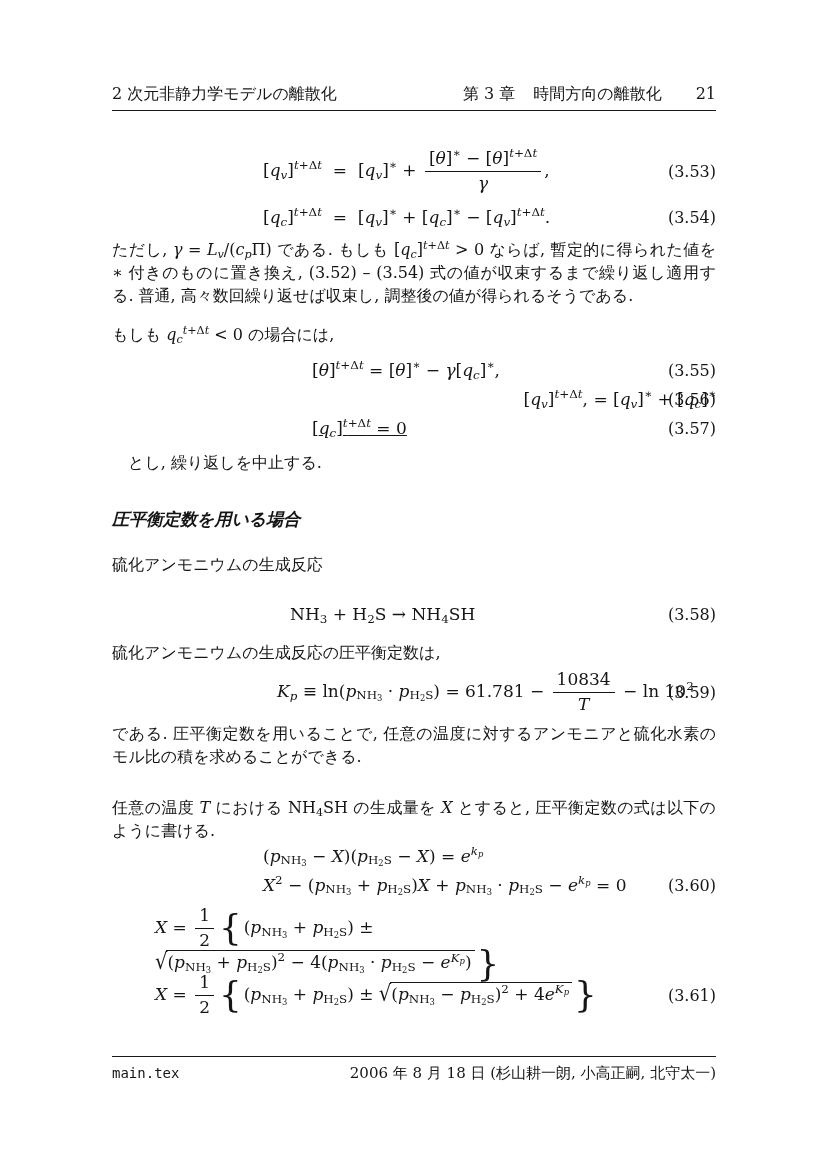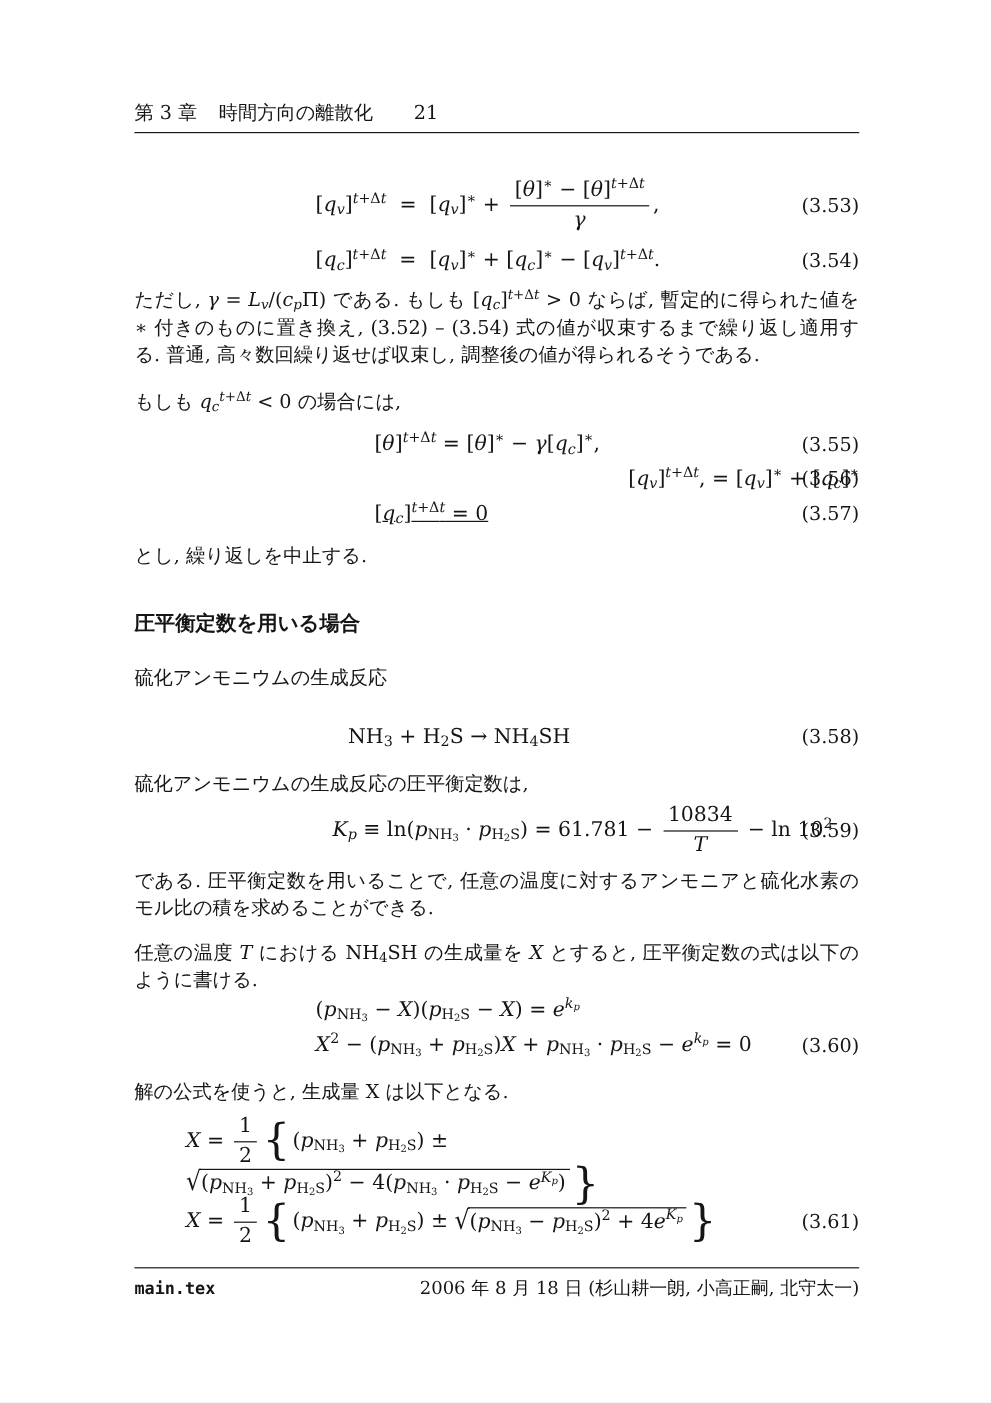--- a/index.html
+++ b/index.html
@@ -27,32 +27,32 @@
   .pheader .h-num{margin-left:34px;}
 
   
   .pfooter{
     position:absolute;left:112px;top:1056px;width:604px;
     border-top:1.2px solid #1a1a1a;
     padding-top:7px;
     display:flex;justify-content:space-between;align-items:baseline;
     font-size:15px;
   }
-  .pfooter .f-file{font-family:"DejaVu Sans Mono","Liberation Mono",monospace;font-size:14px;font-weight:bold;}
+  .pfooter .f-file{font-family:"DejaVu Sans Mono","Liberation Mono",monospace;font-size:14px;}
 
   
   .para{
     font-size:16px;line-height:23px;
     text-align:justify;
   }
 
   
   .section-heading{
     font-family:"DejaVu Sans","Liberation Sans",sans-serif;
-    font-weight:bold;font-size:17px;
+    font-weight:bold;font-size:17px;font-style:italic;
   }
 
   
   .eqrow{
     position:relative;
     display:flex;align-items:center;
     min-height:27px;
     font-size:17px;
     white-space:nowrap;
   }
@@ -88,42 +88,43 @@
   }
 
   
   .mt-e353{margin-top:34px;min-height:52px;}
   .mt-e354{margin-top:6px;}
   .mt-p1{margin-top:8px;}
   .mt-p2{margin-top:16px;}
   .mt-e355{margin-top:10px;}
   .mt-e356{margin-top:2px;justify-content:flex-end;}
   .mt-e357{margin-top:2px;text-decoration:underline;}
-  .mt-p3{margin-top:10px;}
+  .mt-p3{margin-top:10px;margin-left:16px;}
   .mt-h{margin-top:34px;}
   .mt-p4{margin-top:22px;}
   .mt-e358{margin-top:24px;}
   .mt-p5{margin-top:12px;}
   .mt-p6{margin-top:14px;}
   .mt-e359{margin-top:4px;min-height:48px;}
   .mt-p7{margin-top:6px;}
-  .mt-p8{margin-top:14px;}
+  .mt-p8{margin-top:28px;}
   .mt-e360a{margin-top:0;}
   .mt-e360b{margin-top:2px;}
   .mt-p9{margin-top:14px;}
   .mt-e361a{margin-top:8px;min-height:42px;}
   .mt-e361b{margin-top:0px;min-height:42px;}
 </style>
 </head>
 <body>
 
 <div class="page">
   <div class="content">
 
     <div class="pheader">
+      <span class="h-left">2 次元非静力学モデルの離散化</span>
       <span class="h-chap">第 3 章</span>
       <span>時間方向の離散化</span>
       <span class="h-num">21</span>
     </div>
 
     <div class="eqrow off-a mt-e353">
       <span class="eqmath"><span class="mr">[</span><span class="mi">q</span><sub><span class="mi">v</span></sub><span class="mr">]</span><sup><span class="mi">t</span><span class="mr">+Δ</span><span class="mi">t</span></sup><span class="mr">  =  [</span><span class="mi">q</span><sub><span class="mi">v</span></sub><span class="mr">]</span><sup><span class="mr">∗</span></sup><span class="mr"> + </span><span class="mfrac"><span class="mnum"><span class="mr">[</span><span class="mi">θ</span><span class="mr">]</span><sup><span class="mr">∗</span></sup><span class="mr"> − [</span><span class="mi">θ</span><span class="mr">]</span><sup><span class="mi">t</span><span class="mr">+Δ</span><span class="mi">t</span></sup></span><span class="mden"><span class="mi">γ</span></span></span><span class="mr">,</span></span>
       <span class="eqnum">(3.53)</span>
     </div>
     <div class="eqrow off-a mt-e354">
@@ -169,21 +170,20 @@
     <div class="para mt-p8"><span class="mr">任意の温度 </span><span class="mi">T</span><span class="mr"> における NH</span><sub><span class="mr">4</span></sub><span class="mr">SH の生成量を </span><span class="mi">X</span><span class="mr"> とすると, 圧平衡定数の式は以下のように書ける.</span></div>
 
     <div class="eqrow off-a mt-e360a">
       <span class="eqmath"><span class="mr">(</span><span class="mi">p</span><sub><span class="mr">NH</span><sub><span class="mr">3</span></sub></sub><span class="mr"> − </span><span class="mi">X</span><span class="mr">)(</span><span class="mi">p</span><sub><span class="mr">H</span><sub><span class="mr">2</span></sub><span class="mr">S</span></sub><span class="mr"> − </span><span class="mi">X</span><span class="mr">) = </span><span class="mi">e</span><sup><span class="mi">k</span><sub><span class="mi">p</span></sub></sup></span>
     </div>
     <div class="eqrow off-a mt-e360b">
       <span class="eqmath"><span class="mi">X</span><sup><span class="mr">2</span></sup><span class="mr"> − (</span><span class="mi">p</span><sub><span class="mr">NH</span><sub><span class="mr">3</span></sub></sub><span class="mr"> + </span><span class="mi">p</span><sub><span class="mr">H</span><sub><span class="mr">2</span></sub><span class="mr">S</span></sub><span class="mr">)</span><span class="mi">X</span><span class="mr"> + </span><span class="mi">p</span><sub><span class="mr">NH</span><sub><span class="mr">3</span></sub></sub><span class="mr"> · </span><span class="mi">p</span><sub><span class="mr">H</span><sub><span class="mr">2</span></sub><span class="mr">S</span></sub><span class="mr"> − </span><span class="mi">e</span><sup><span class="mi">k</span><sub><span class="mi">p</span></sub></sup><span class="mr"> = 0</span></span>
       <span class="eqnum">(3.60)</span>
     </div>
 
-    <div class="para mt-p9"><span class="mr">解の公式を使うと, 生成量 X は以下となる.</span></div>
 
     <div class="eqrow off-e mt-e361a">
       <span class="eqmath"><span class="mi">X</span><span class="mr"> = </span><span class="mfrac"><span class="mnum"><span class="mr">1</span></span><span class="mden"><span class="mr">2</span></span></span><span class="mbig">{</span><span class="mr">(</span><span class="mi">p</span><sub><span class="mr">NH</span><sub><span class="mr">3</span></sub></sub><span class="mr"> + </span><span class="mi">p</span><sub><span class="mr">H</span><sub><span class="mr">2</span></sub><span class="mr">S</span></sub><span class="mr">) ± </span><span class="msqrt"><span class="mrad">√</span><span class="mroot"><span class="mr">(</span><span class="mi">p</span><sub><span class="mr">NH</span><sub><span class="mr">3</span></sub></sub><span class="mr"> + </span><span class="mi">p</span><sub><span class="mr">H</span><sub><span class="mr">2</span></sub><span class="mr">S</span></sub><span class="mr">)</span><sup><span class="mr">2</span></sup><span class="mr"> − 4(</span><span class="mi">p</span><sub><span class="mr">NH</span><sub><span class="mr">3</span></sub></sub><span class="mr"> · </span><span class="mi">p</span><sub><span class="mr">H</span><sub><span class="mr">2</span></sub><span class="mr">S</span></sub><span class="mr"> − </span><span class="mi">e</span><sup><span class="mi">K</span><sub><span class="mi">p</span></sub></sup><span class="mr">)</span></span></span><span class="mbig">}</span></span>
     </div>
     <div class="eqrow off-e mt-e361b">
       <span class="eqmath"><span class="mi">X</span><span class="mr"> = </span><span class="mfrac"><span class="mnum"><span class="mr">1</span></span><span class="mden"><span class="mr">2</span></span></span><span class="mbig">{</span><span class="mr">(</span><span class="mi">p</span><sub><span class="mr">NH</span><sub><span class="mr">3</span></sub></sub><span class="mr"> + </span><span class="mi">p</span><sub><span class="mr">H</span><sub><span class="mr">2</span></sub><span class="mr">S</span></sub><span class="mr">) ± </span><span class="msqrt"><span class="mrad">√</span><span class="mroot"><span class="mr">(</span><span class="mi">p</span><sub><span class="mr">NH</span><sub><span class="mr">3</span></sub></sub><span class="mr"> − </span><span class="mi">p</span><sub><span class="mr">H</span><sub><span class="mr">2</span></sub><span class="mr">S</span></sub><span class="mr">)</span><sup><span class="mr">2</span></sup><span class="mr"> + 4</span><span class="mi">e</span><sup><span class="mi">K</span><sub><span class="mi">p</span></sub></sup></span></span><span class="mbig">}</span></span>
       <span class="eqnum">(3.61)</span>
     </div>
 
   </div>

